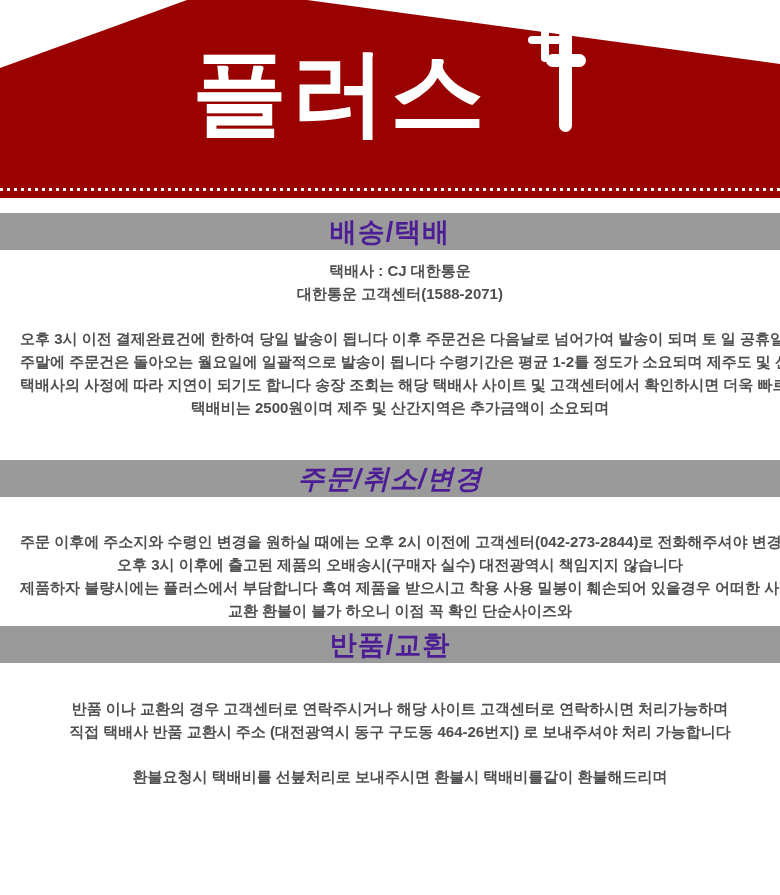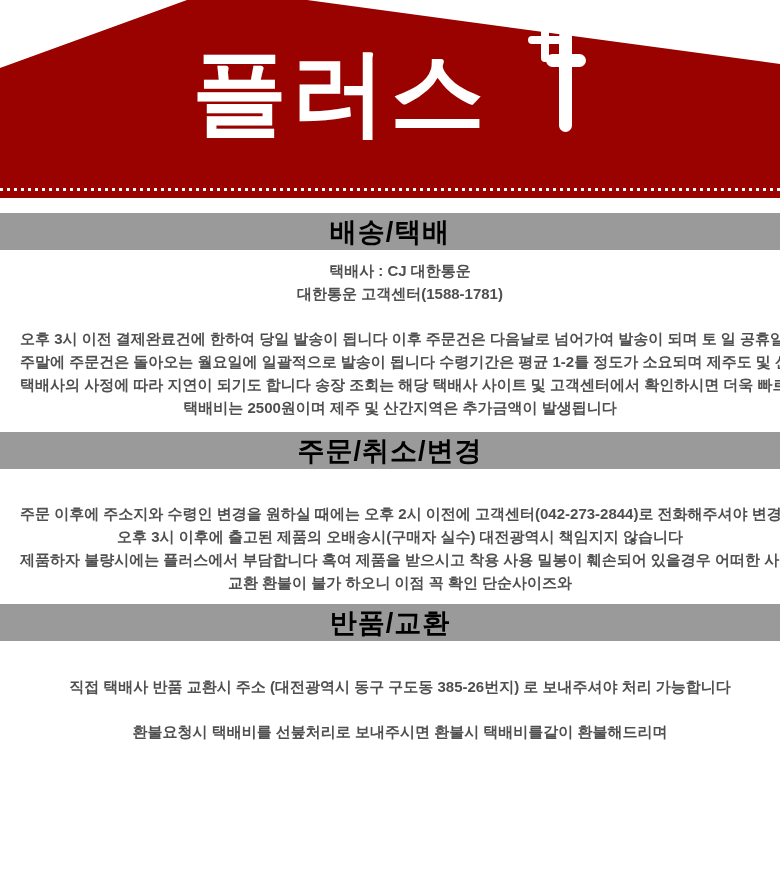--- a/index.html
+++ b/index.html
@@ -41,25 +41,25 @@
     background-image:repeating-linear-gradient(to right,
       #ffffff 0, #ffffff 3px, transparent 3px, transparent 7px);
   }
 
   
   .section-bar {
     width:780px; height:37px; background:#9a9a9a;
     display:flex; align-items:center; justify-content:center;
   }
   .section-bar .title {
-    color:#000000; font-size:27px; font-weight:bold; letter-spacing:1px;
+    color:#4c1d95; font-size:27px; font-weight:bold; letter-spacing:1px;
   }
   .bar-1 { margin-top:15px; }
-  .bar-2 { margin-top:13px; }
-  .bar-3 { margin-top:10px; }
+  .bar-2 { margin-top:41px;font-style:italic; }
+  .bar-3 { margin-top:4px; }
 
   
   .content { text-align:center; color:#4f4f4f; font-size:15px; font-weight:600;padding-left:20px; }
   .content .line { line-height:23px; white-space:nowrap; }
   .content-1 { padding-top:9px; }
   .content-2 { padding-top:33px; }
   .content-3 { padding-top:34px; }
   .group + .group { margin-top:22px; }
 </style>
 </head>
@@ -80,47 +80,48 @@
     </div>
     <div class="dots"></div>
   </div>
 
   <div class="section-bar bar-1">
     <span class="title">배송/택배</span>
   </div>
   <div class="content content-1">
     <div class="group">
       <div class="line">택배사 : CJ 대한통운</div>
-      <div class="line">대한통운 고객센터(1588-1781)</div>
+      <div class="line">대한통운 고객센터(1588-2071)</div>
     </div>
     <div class="group">
       <div class="line">오후 3시 이전 결제완료건에 한하여 당일 발송이 됩니다 이후 주문건은 다음날로 넘어가여 발송이 되며 토 일 공휴일은 휴무로 인하여</div>
       <div class="line">주말에 주문건은 돌아오는 월요일에 일괄적으로 발송이 됩니다 수령기간은 평균 1-2틀 정도가 소요되며 제주도 및 산간지역은</div>
       <div class="line">택배사의 사정에 따라 지연이 되기도 합니다 송장 조회는 해당 택배사 사이트 및 고객센터에서 확인하시면 더욱 빠르게 확인가능합니다</div>
-      <div class="line">택배비는 2500원이며 제주 및 산간지역은 추가금액이 발생됩니다</div>
+      <div class="line">택배비는 2500원이며 제주 및 산간지역은 추가금액이 소요되며</div>
     </div>
   </div>
 
   <div class="section-bar bar-2">
     <span class="title">주문/취소/변경</span>
   </div>
   <div class="content content-2">
     <div class="group">
       <div class="line">주문 이후에 주소지와 수령인 변경을 원하실 때에는 오후 2시 이전에 고객센터(042-273-2844)로 전화해주셔야 변경이 가능합니다</div>
       <div class="line">오후 3시 이후에 출고된 제품의 오배송시(구매자 실수) 대전광역시 책임지지 않습니다</div>
       <div class="line">제품하자 불량시에는 플러스에서 부담합니다 혹여 제품을 받으시고 착용 사용 밀봉이 훼손되어 있을경우 어떠한 사유에서도</div>
       <div class="line">교환 환불이 불가 하오니 이점 꼭 확인 단순사이즈와</div>
     </div>
   </div>
 
   <div class="section-bar bar-3">
     <span class="title">반품/교환</span>
   </div>
   <div class="content content-3">
     <div class="group">
-      <div class="line">직접 택배사 반품 교환시 주소 (대전광역시 동구 구도동 385-26번지) 로 보내주셔야 처리 가능합니다</div>
+      <div class="line">반품 이나 교환의 경우 고객센터로 연락주시거나 해당 사이트 고객센터로 연락하시면 처리가능하며</div>
+      <div class="line">직접 택배사 반품 교환시 주소 (대전광역시 동구 구도동 464-26번지) 로 보내주셔야 처리 가능합니다</div>
     </div>
     <div class="group">
       <div class="line">환불요청시 택배비를 선붚처리로 보내주시면 환불시 택배비를같이 환불해드리며</div>
     </div>
   </div>
 
 </div>
 
 </body></html>

